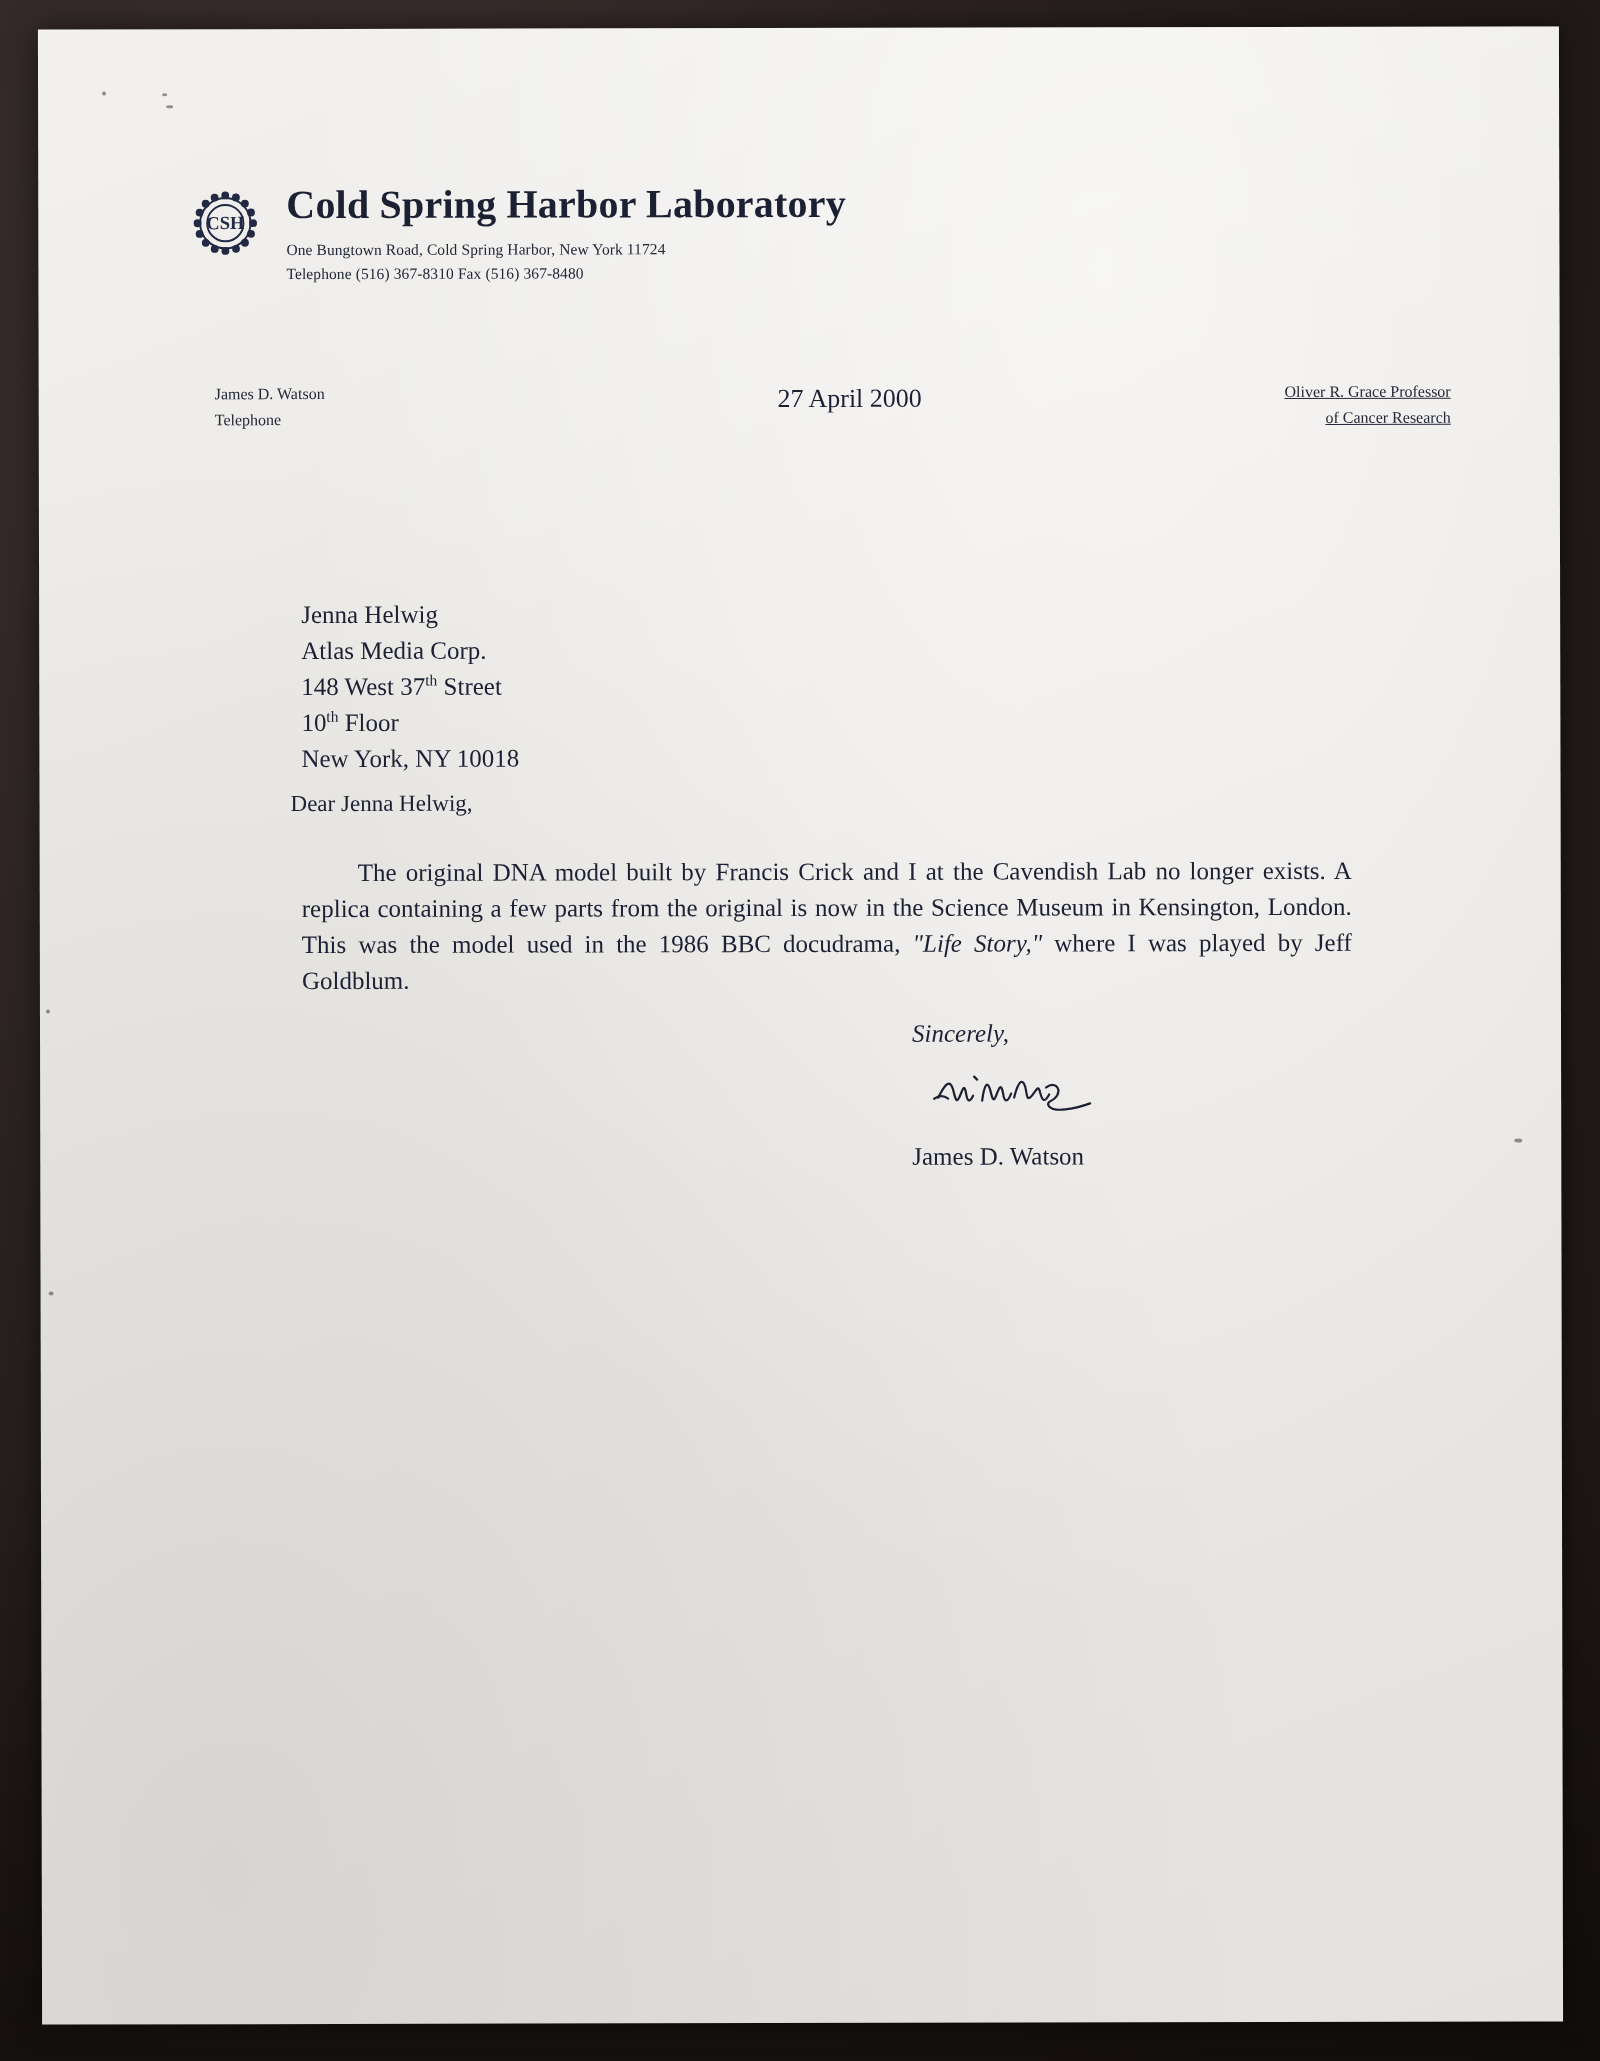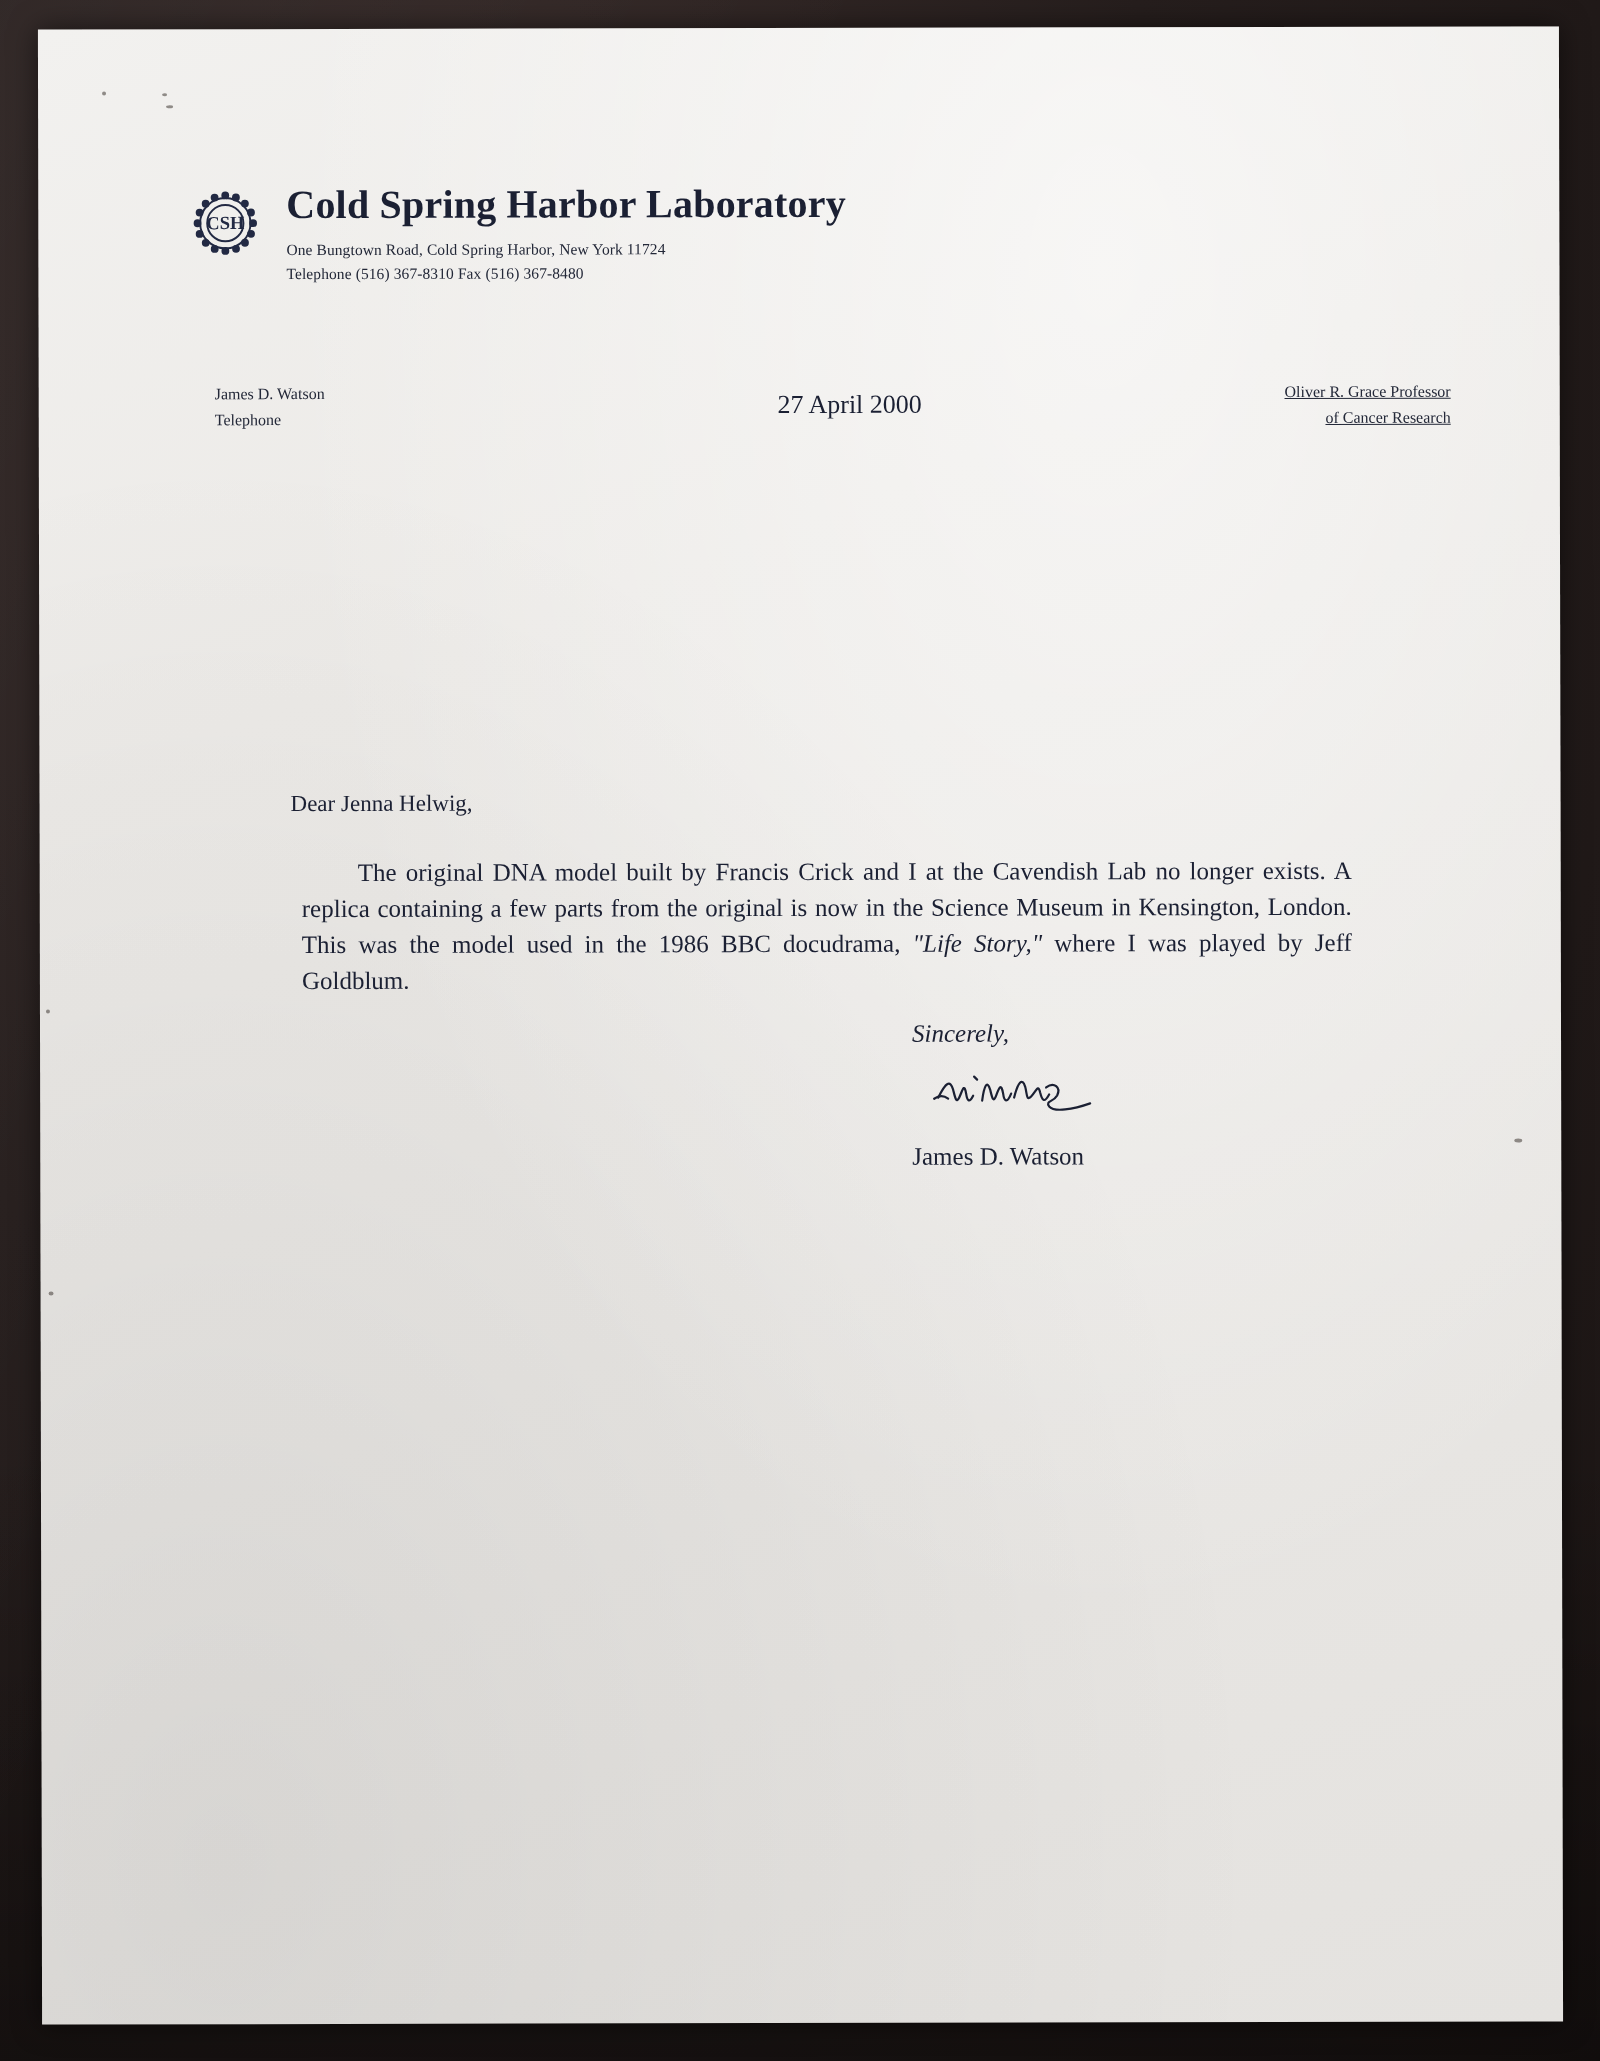--- a/index.html
+++ b/index.html
@@ -115,21 +115,21 @@
     align-items: flex-start;
   }
   .hdr-left {
     font-size: 16px;
     line-height: 1.6;
     color: #232838;
   }
   .hdr-date {
     font-size: 26px;
     color: #1b2033;
-    margin-top: 10px;
+    margin-top: 4px;
     padding-left: 90px;
   }
   .hdr-right {
     font-size: 16px;
     line-height: 1.6;
     color: #232838;
     text-align: right;
     text-decoration: underline;
   }
 
@@ -248,20 +248,27 @@
         <div>James D. Watson</div>
         <div>Telephone</div>
       </div>
       <div class="hdr-date">27 April 2000</div>
       <div class="hdr-right">
         <div>Oliver R. Grace Professor</div>
         <div>of Cancer Research</div>
       </div>
     </div>
 
+    <div class="addressee">
+      <div>Jenna Helwig</div>
+      <div>Atlas Media Corp.</div>
+      <div><span>148 West 37</span><sup>th</sup><span> Street</span></div>
+      <div><span>10</span><sup>th</sup><span> Floor</span></div>
+      <div>New York, NY  10018</div>
+    </div>
 
     <div class="salutation">Dear Jenna Helwig,</div>
 
     <div class="para"><span>The original DNA model built by Francis Crick and I at the Cavendish Lab no longer exists.  A replica containing a few parts from the original is now in the Science Museum in Kensington, London.   This was the model used in the 1986 BBC docudrama, </span><i>"Life Story,"</i><span> where I was played by Jeff Goldblum.</span></div>
 
     <div class="closing">Sincerely,</div>
 
     <svg class="signature" viewBox="0 0 190 56">
       <g fill="none" stroke="#1b2033" stroke-width="2.2" stroke-linecap="round">
         <path d="M8 30 C 16 14, 20 12, 23 22 C 25 30, 26 36, 29 30 C 32 24, 34 14, 36 26 C 37 33, 39 36, 43 28"></path>

